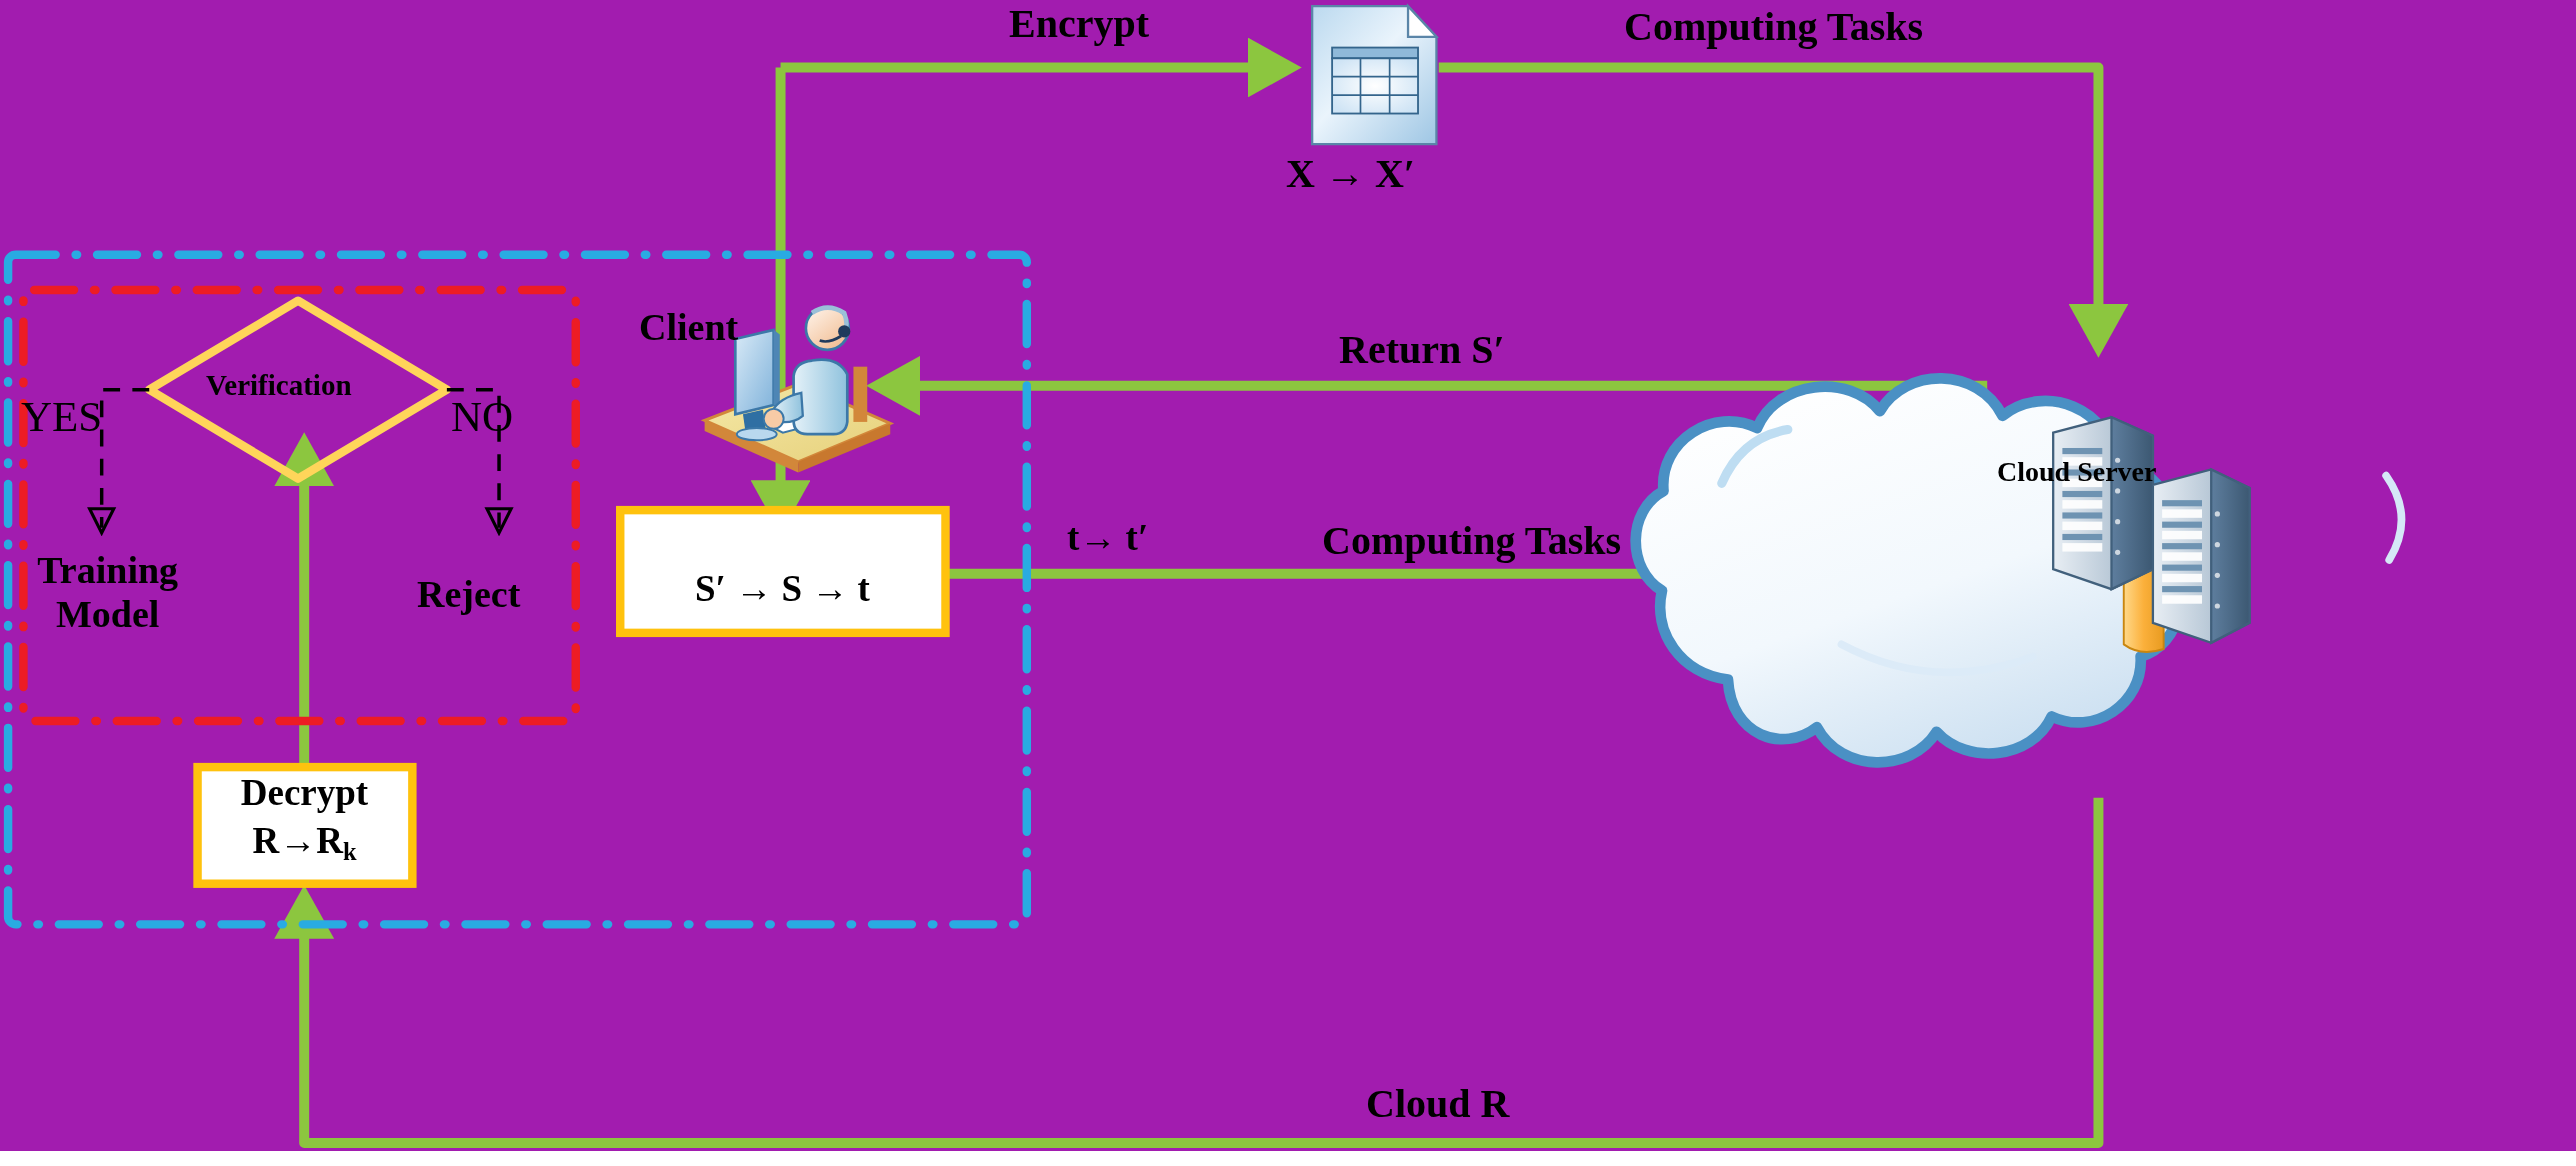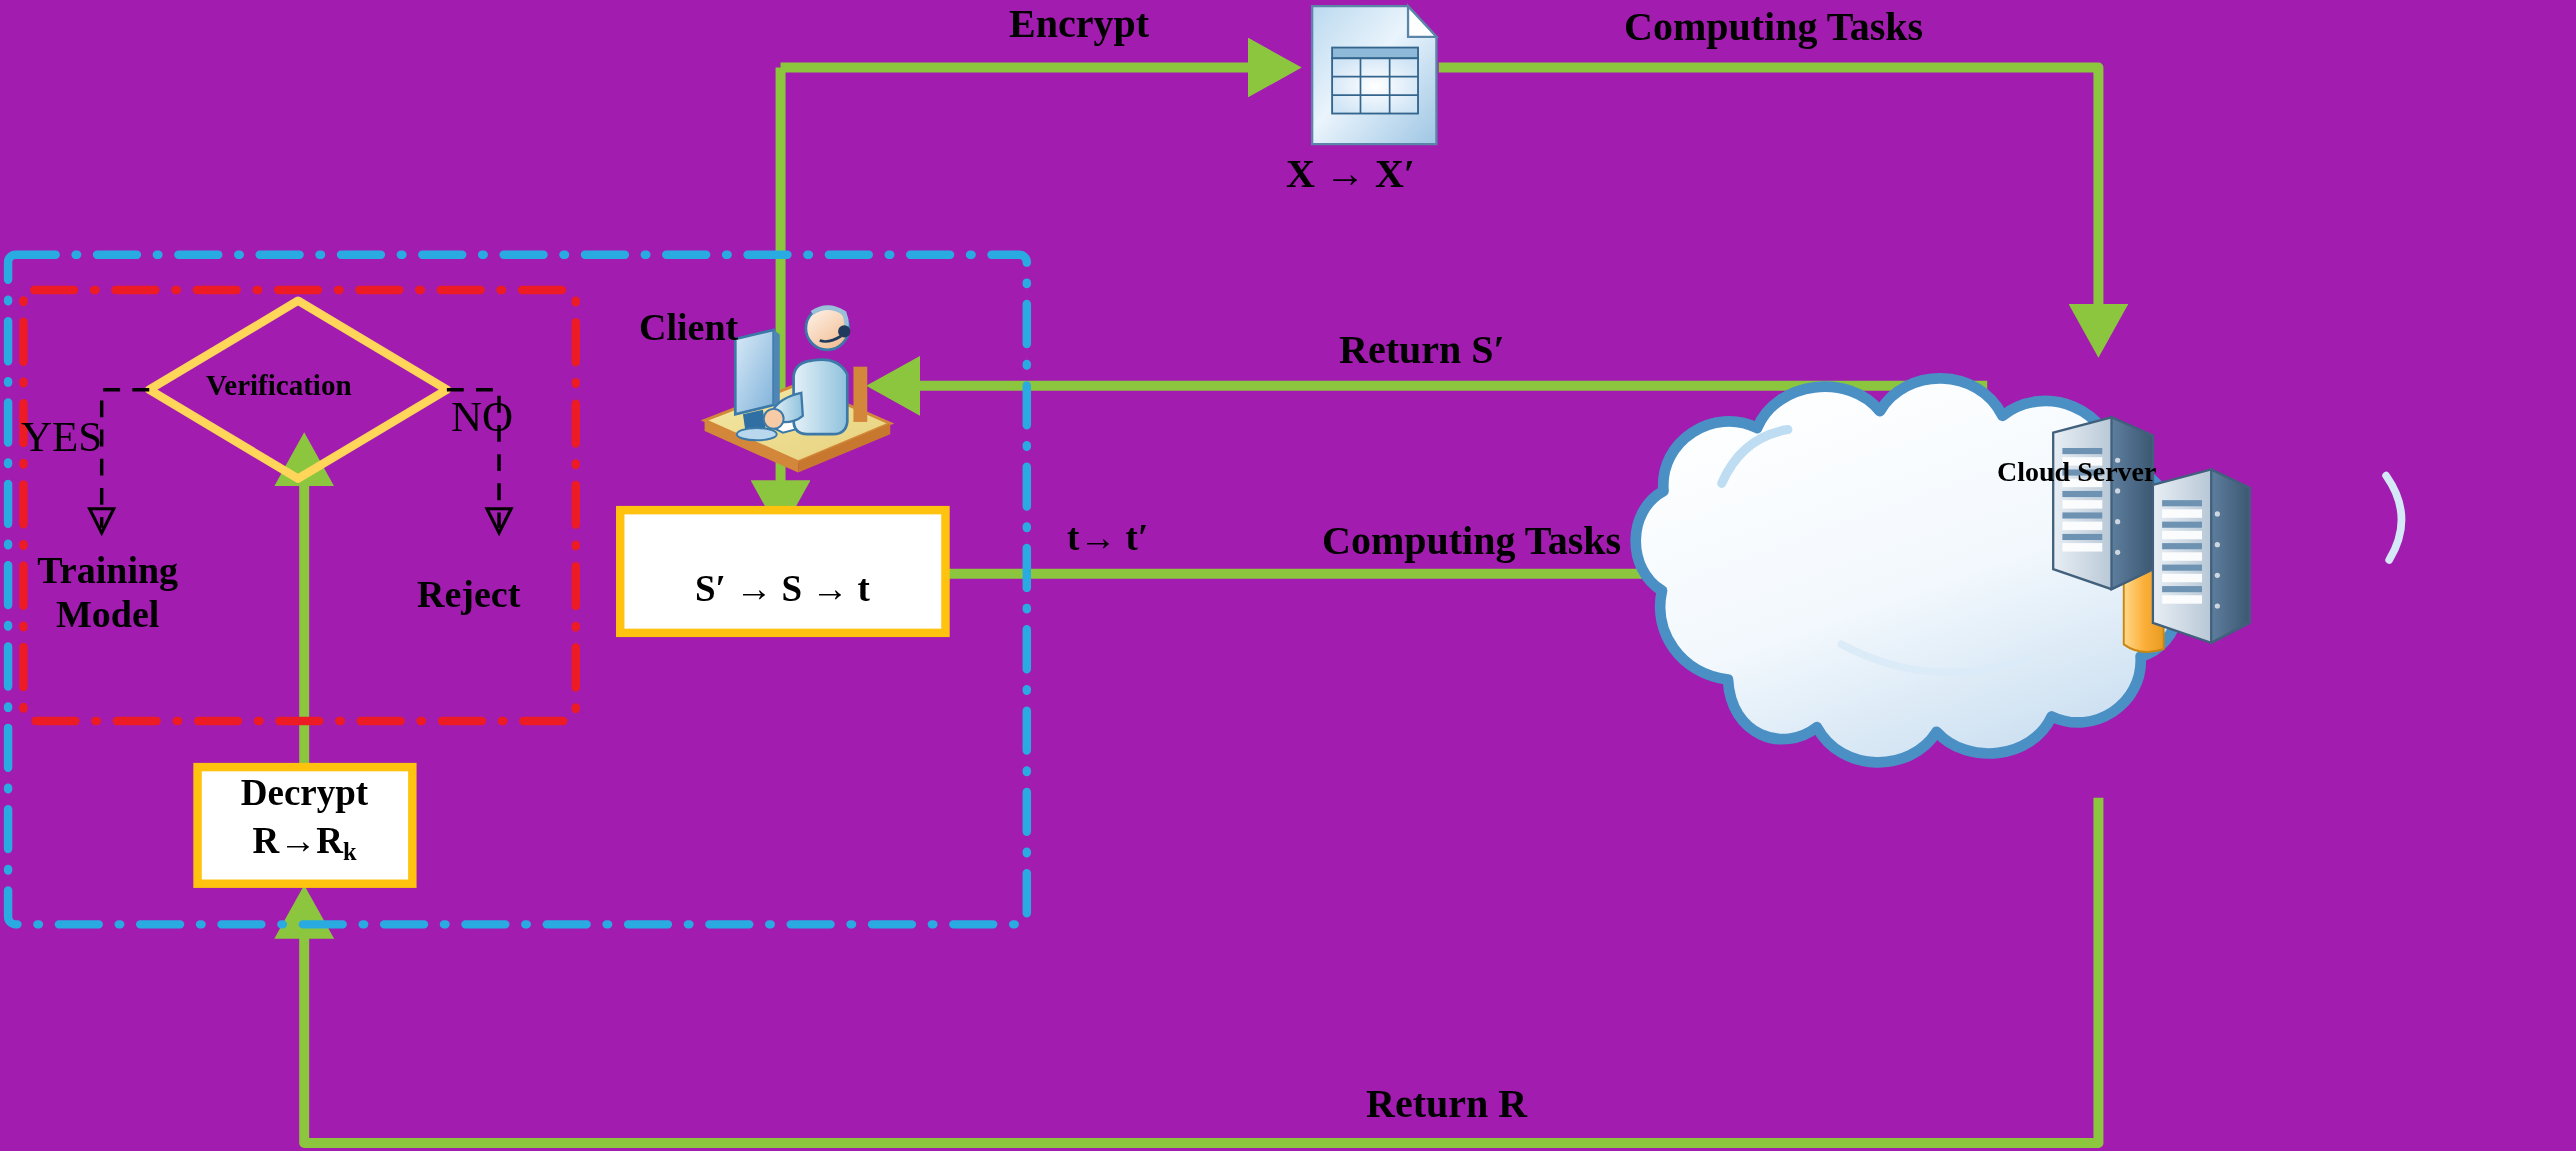--- a/index.html
+++ b/index.html
@@ -270,21 +270,21 @@
   <div class="lbl" style="left:1286px; top:152px; font-size:40px;">X → X′</div>
 
   <div class="lbl" style="left:639px; top:307px; font-size:38px;">Client</div>
 
   <div class="lbl" style="left:1339px; top:328px; font-size:40px;">Return S′</div>
 
   <div class="lbl" style="left:1997px; top:457px; font-size:28px;">Cloud Server</div>
 
   <div class="lbl" style="left:206px; top:370px; font-size:29px;">Verification</div>
 
-  <div class="lbl lbl-plain" style="left:21px; top:394px; font-size:43px;margin-top:20px;">YES</div>
+  <div class="lbl lbl-plain" style="left:21px; top:394px; font-size:43px;">YES</div>
 
   <div class="lbl lbl-plain" style="left:451px; top:394px; font-size:43px;">NO</div>
 
   <div class="boxtext" style="left:7.7px; top:549px; width:200px; font-size:38px;">
     <span>Training</span><br>
     <span>Model</span>
   </div>
 
   <div class="lbl" style="left:417px; top:550px; font-size:38px;margin-top:24px;">Reject</div>
 
@@ -294,16 +294,16 @@
   <div class="lbl" style="left:1067px; top:518px; font-size:37px;">t→ t′</div>
 
   <div class="lbl" style="left:1322px; top:519px; font-size:40px;">Computing Tasks</div>
 
   <div class="boxtext" style="left:197px; top:772px; width:215px; font-size:37px;">Decrypt</div>
 
   <div class="boxtext" style="left:197px; top:820px; width:215px; font-size:37px;">
     <span>R</span><span>→</span><span>R</span><sub class="sb">k</sub>
   </div>
 
-  <div class="lbl" style="left:1366px; top:1082px; font-size:40px;">Return R</div>
+  <div class="lbl" style="left:1366px; top:1082px; font-size:40px;">Cloud R</div>
 
 </div>
 
 
 </body></html>

